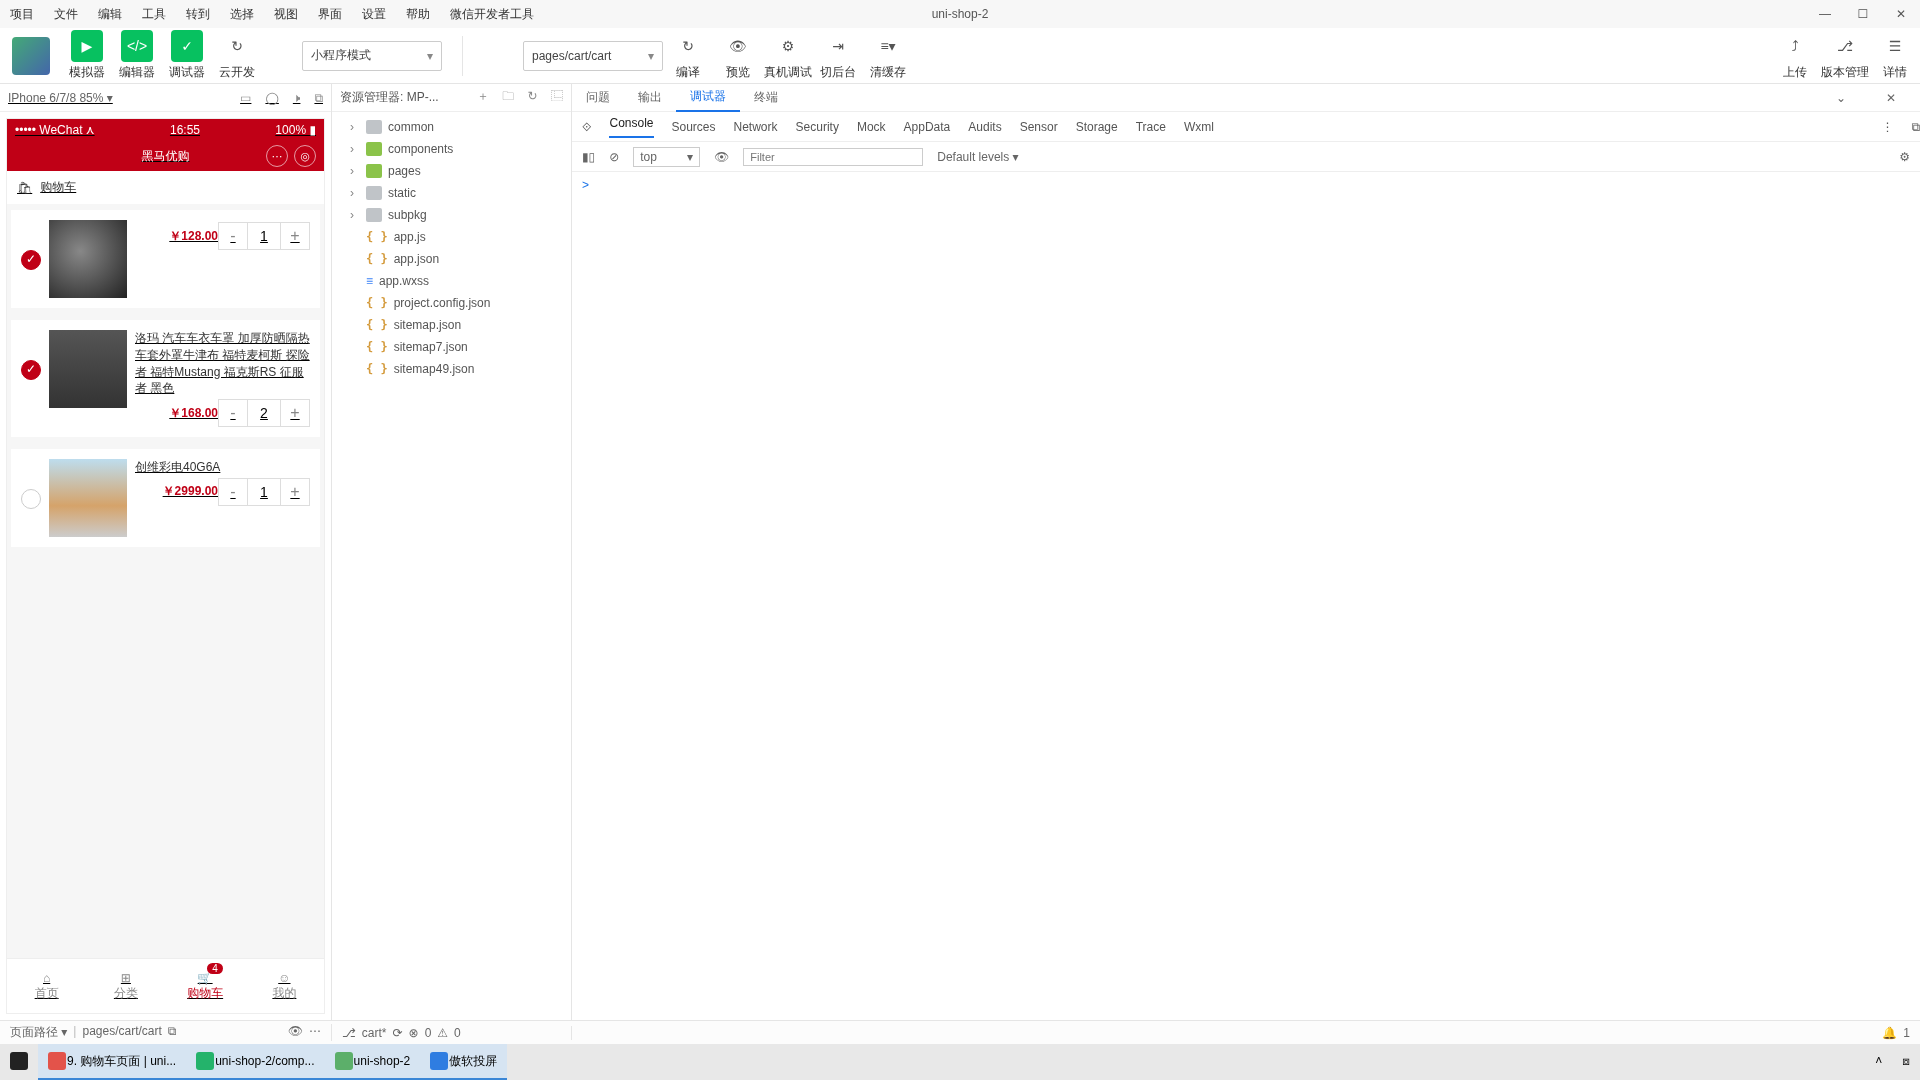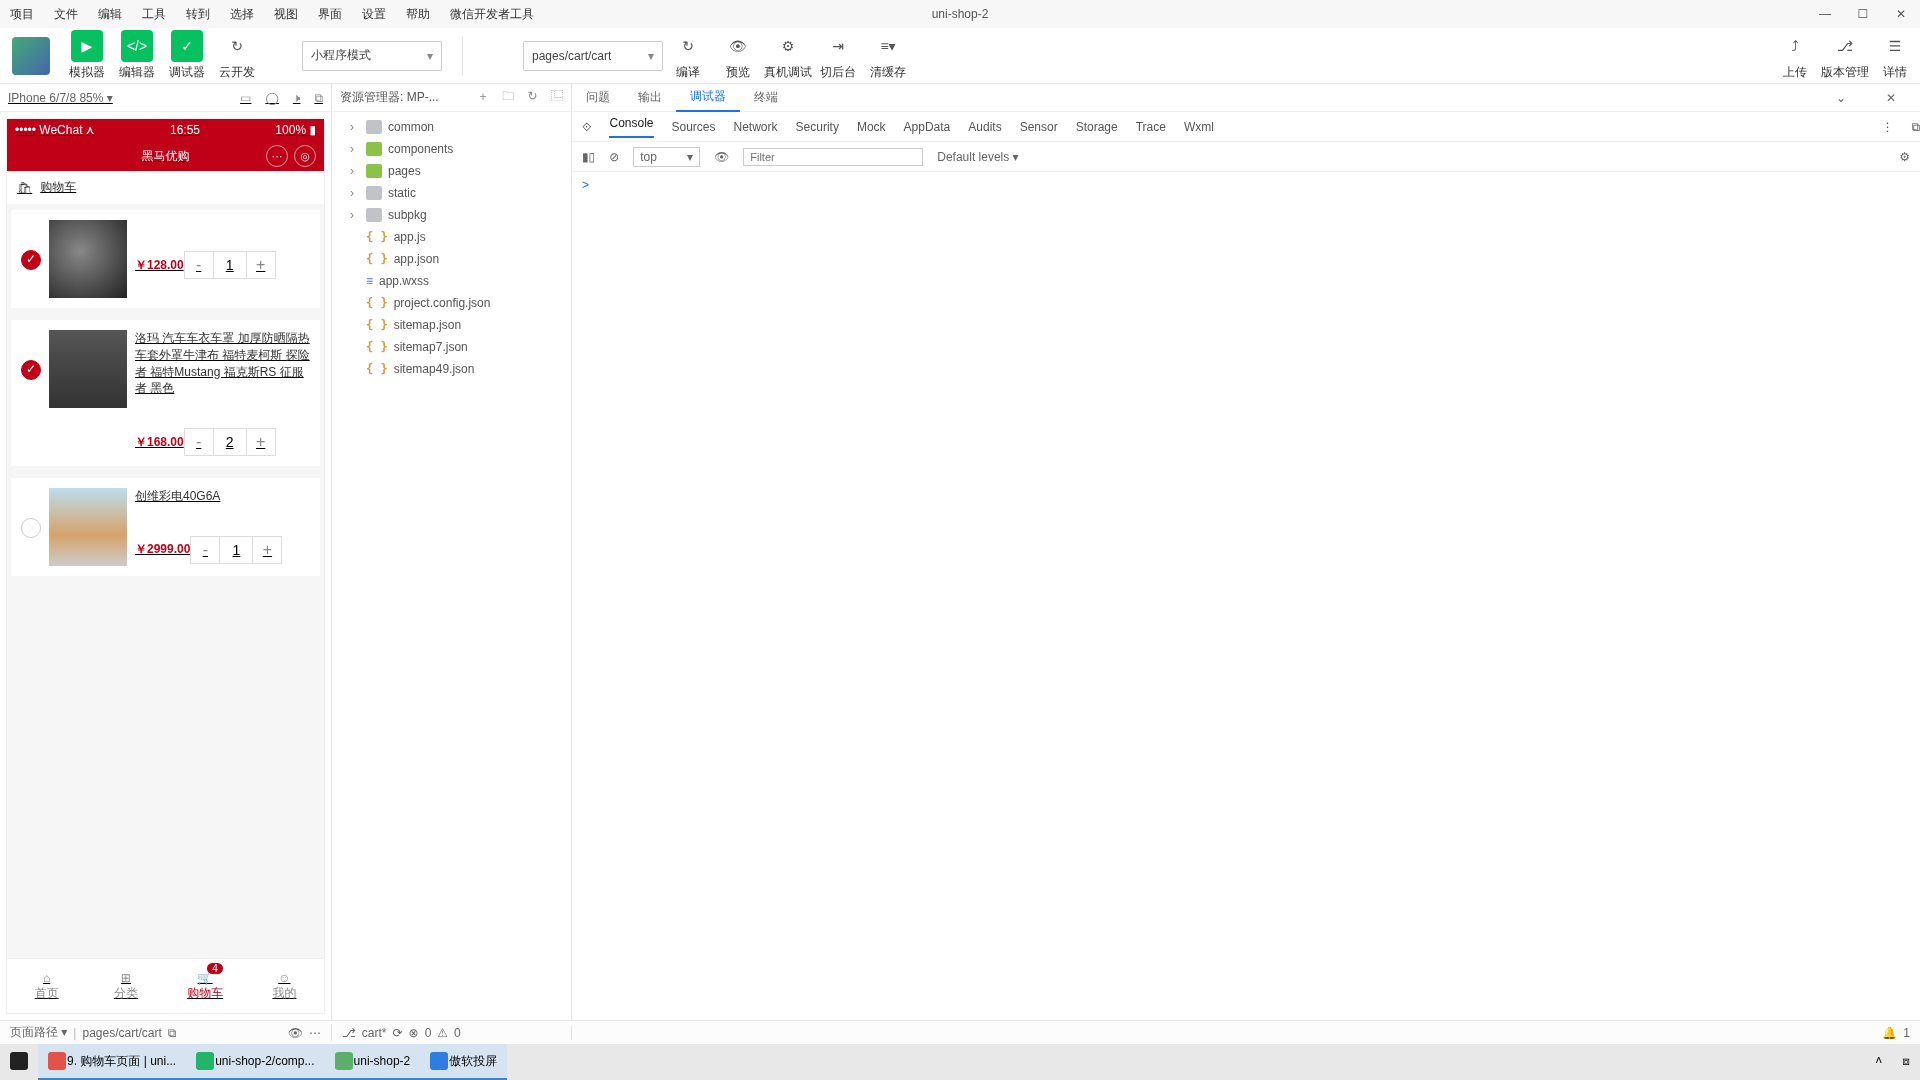--- a/index.html
+++ b/index.html
@@ -38,21 +38,21 @@
 .navbar .pill { position:absolute; right:8px; display:flex; gap:6px; }
 .navbar .pill span { width:22px; height:22px; border:1px solid rgba(255,255,255,.6); border-radius:11px; display:flex; align-items:center; justify-content:center; font-size:11px; }
 .cart-head { background:#fff; padding:8px 10px; color:#333; display:flex; align-items:center; gap:8px; }
 .item-row { background:#fff; margin:6px 4px; padding:10px; display:flex; gap:8px; }
 .check { width:20px; height:20px; border-radius:50%; border:1px solid #ccc; margin-top:30px; flex-shrink:0; }
 .check.on { background:#C00016; border-color:#C00016; position:relative; }
 .check.on::after { content:"✓"; color:#fff; position:absolute; left:4px; top:1px; font-size:12px; }
 .thumb { width:78px; height:78px; background:#ddd; }
 .info { flex:1; }
 .info .name { font-size:12px; color:#333; line-height:1.4; }
-.info .row2 { display:flex; justify-content:flex-start; align-items:center; margin-top:31px; }
+.info .row2 { display:flex; justify-content:flex-end; align-items:center; margin-top:2px; }
 .price { color:#C00016; font-weight:bold; }
 .step { display:flex; border:1px solid #ddd; }
 .step span { width:28px; height:26px; display:flex; align-items:center; justify-content:center; font-size:16px; color:#888; }
 .step input { width:34px; border:none; border-left:1px solid #ddd; border-right:1px solid #ddd; text-align:center; font-size:14px; }
 .tabbar { margin-top:auto; height:55px; background:#fff; display:flex; border-top:1px solid #eee; }
 .tabbar .t { flex:1; display:flex; flex-direction:column; align-items:center; justify-content:center; color:#888; position:relative; }
 .tabbar .t.act { color:#C00016; }
 .badge { position:absolute; top:4px; right:22px; background:#C00016; color:#fff; border-radius:8px; padding:0 5px; font-size:10px; }
 
 
@@ -74,21 +74,21 @@
 .dev-tabs1 .right { margin-left:auto; display:flex; gap:12px; padding-right:10px; }
 .dev-tabs2 { height:30px; border-bottom:1px solid #eee; display:flex; align-items:center; color:#555; padding-left:10px; gap:18px; }
 .dev-tabs2 span.act { color:#222; border-bottom:2px solid #1a73e8; padding-bottom:6px; }
 .dev-bar { height:30px; border-bottom:1px solid #eee; display:flex; align-items:center; gap:14px; padding:0 10px; color:#666; }
 .dev-bar .dd { border:1px solid #ccc; padding:2px 6px; display:flex; align-items:center; gap:30px; font-size:11px; }
 .dev-bar input.filter { border:1px solid #ccc; padding:2px 6px; width:180px; font-size:11px; }
 .dev-body { flex:1; padding:6px 10px; color:#1a73e8; }
 
 
 .status { height:24px; background:#fcfcfc; border-top:1px solid #e5e5e5; display:flex; align-items:center; color:#666; }
-.status .seg { padding:0 10px; display:flex; align-items:center; gap:6px; }
+.status .seg { padding:0 10px; display:flex; gap:6px; }
 .taskbar { height:36px; background:#e8e8e8; display:flex; align-items:center; }
 .taskbar .btn { height:36px; padding:0 10px; display:flex; align-items:center; gap:1px; border-bottom:2px solid transparent; }
 .taskbar .btn.act { background:#d6e4f2; border-bottom-color:#3a86d6; }
 .tb-ic { width:18px; height:18px; display:inline-block; border-radius:3px; }
 </style>
 </head>
 <body>
 
 <div class="menubar">
   <span class="item">项目</span>

